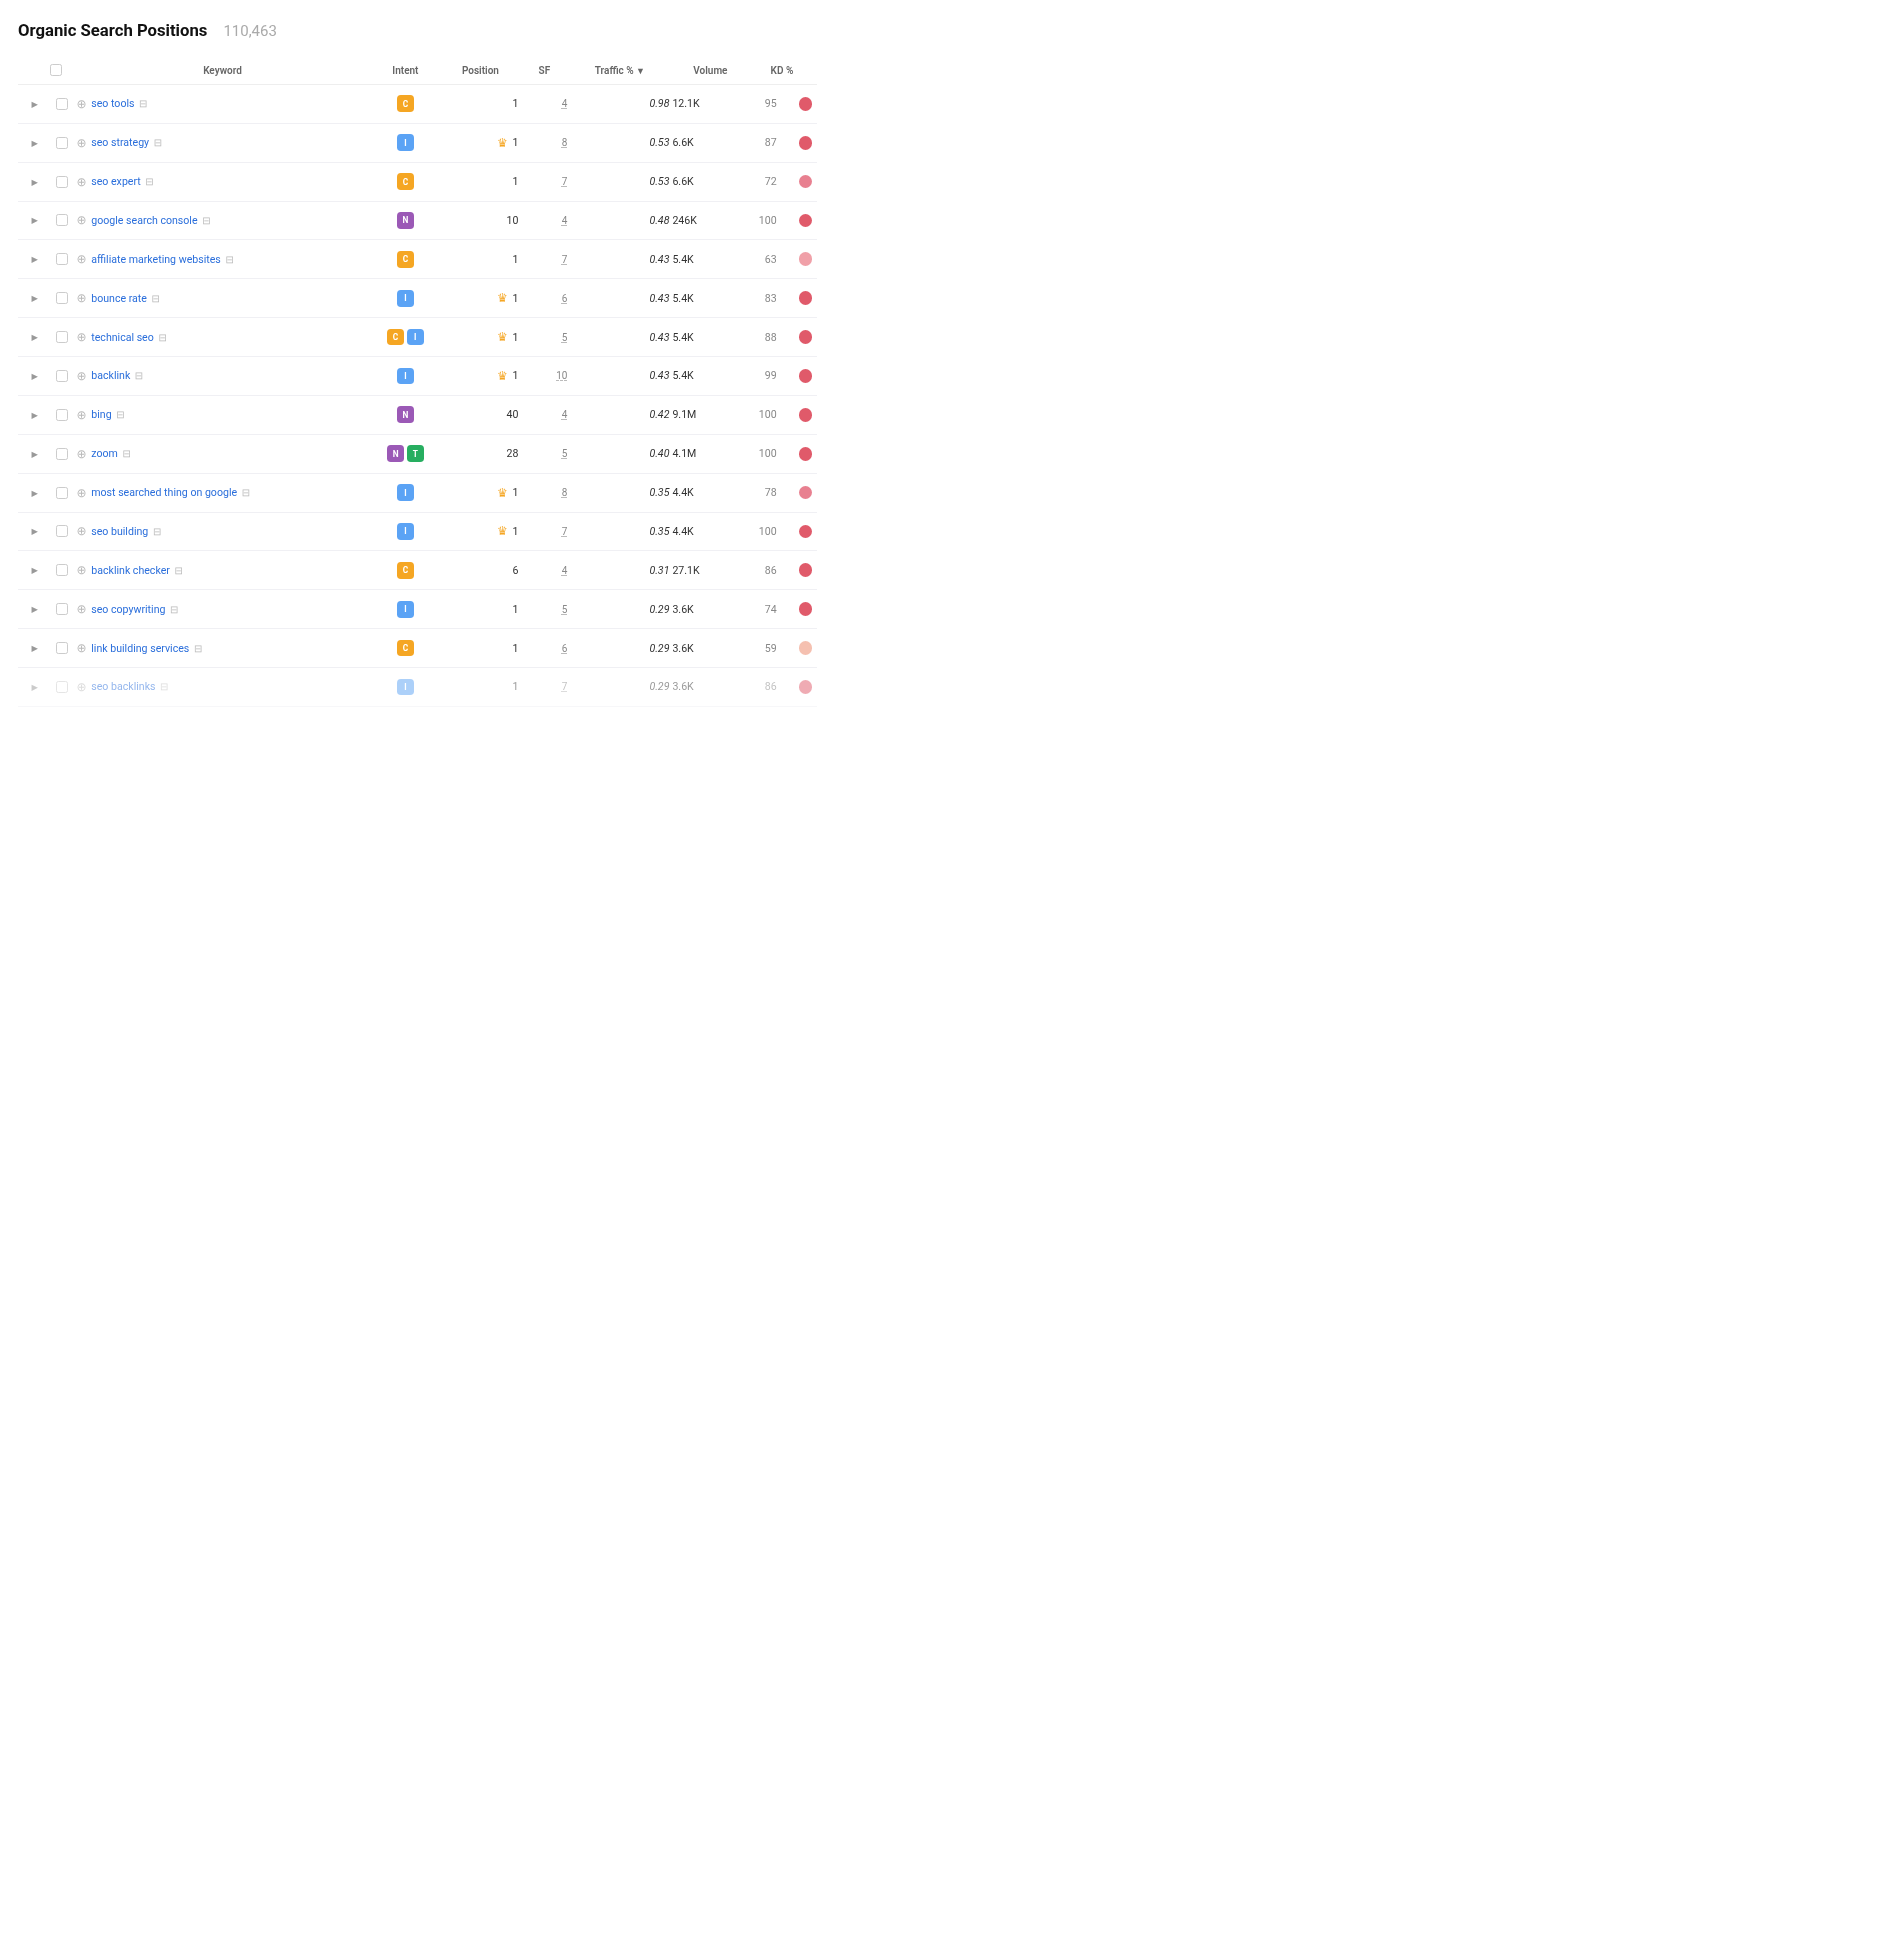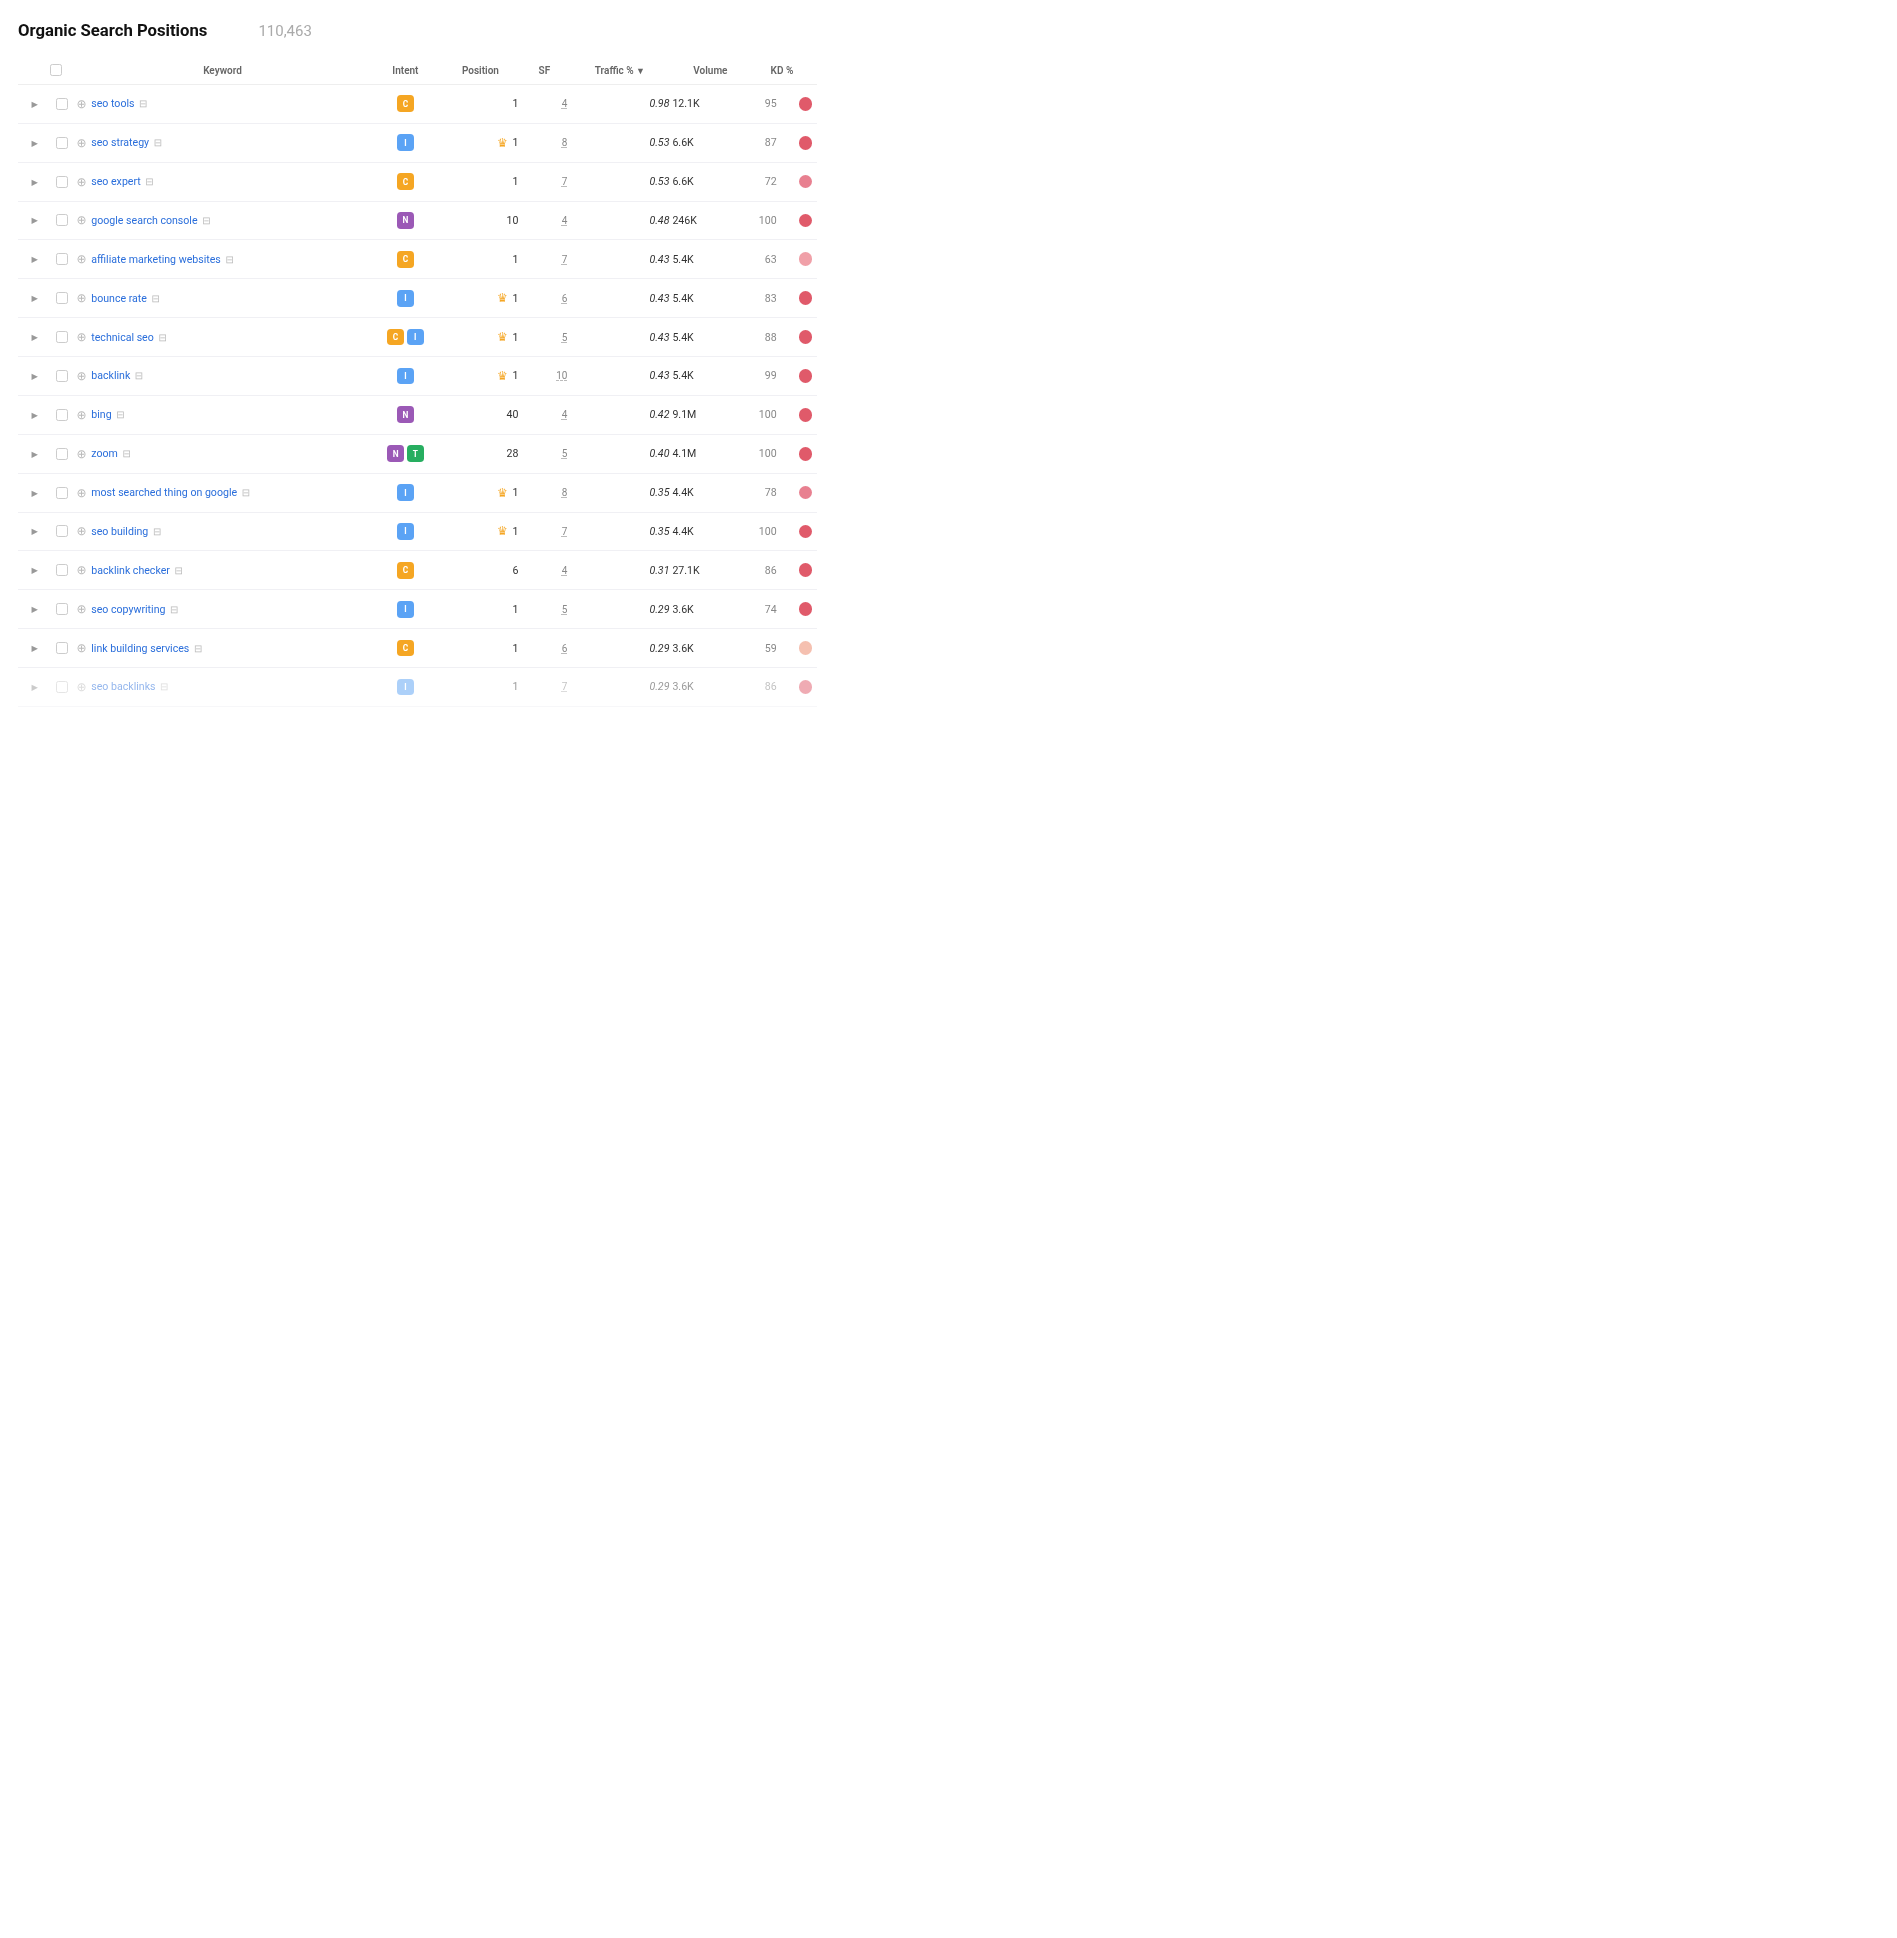--- a/index.html
+++ b/index.html
@@ -9,33 +9,32 @@
       color: #1a1a2e;
       font-size: 11.4px;
     }
     .container {
       padding: 21px 18px 12px 18px;
       max-width: 835px;
     }
     .page-header {
       display: flex;
       align-items: baseline;
-      gap: 7px;
+      gap: 16px;
       margin-bottom: 16.7px;
     }
     .page-title {
       font-size: 16.7px;
       font-weight: 700;
       color: #111;
     }
     .page-count {
       font-size: 15px;
       font-weight: 400;
       color: #aaa;
-      margin-left: 44px;
     }
     .table-header {
       display: grid;
       grid-template-columns: 24px 24px 1fr 68px 76px 46px 99px 76px 61px;
       align-items: center;
       padding: 7.6px 4.6px;
       border-bottom: 1.5px solid #eee;
       gap: 3px;
     }
     .th {

